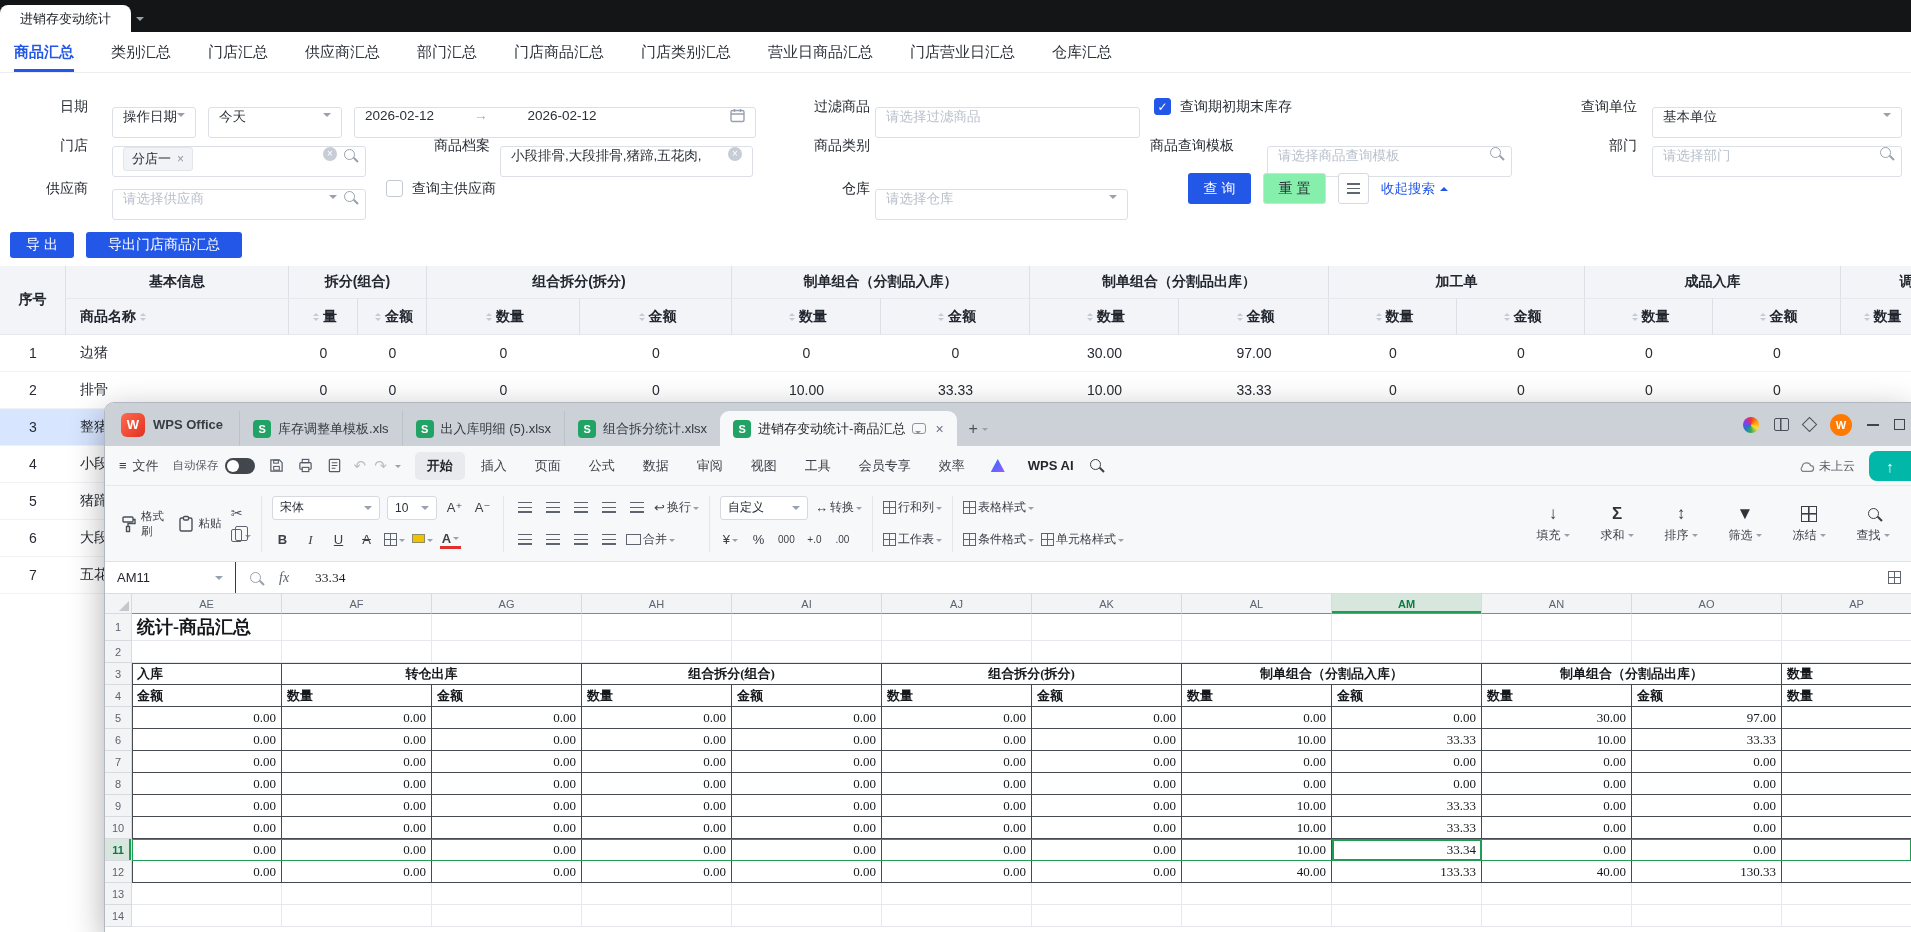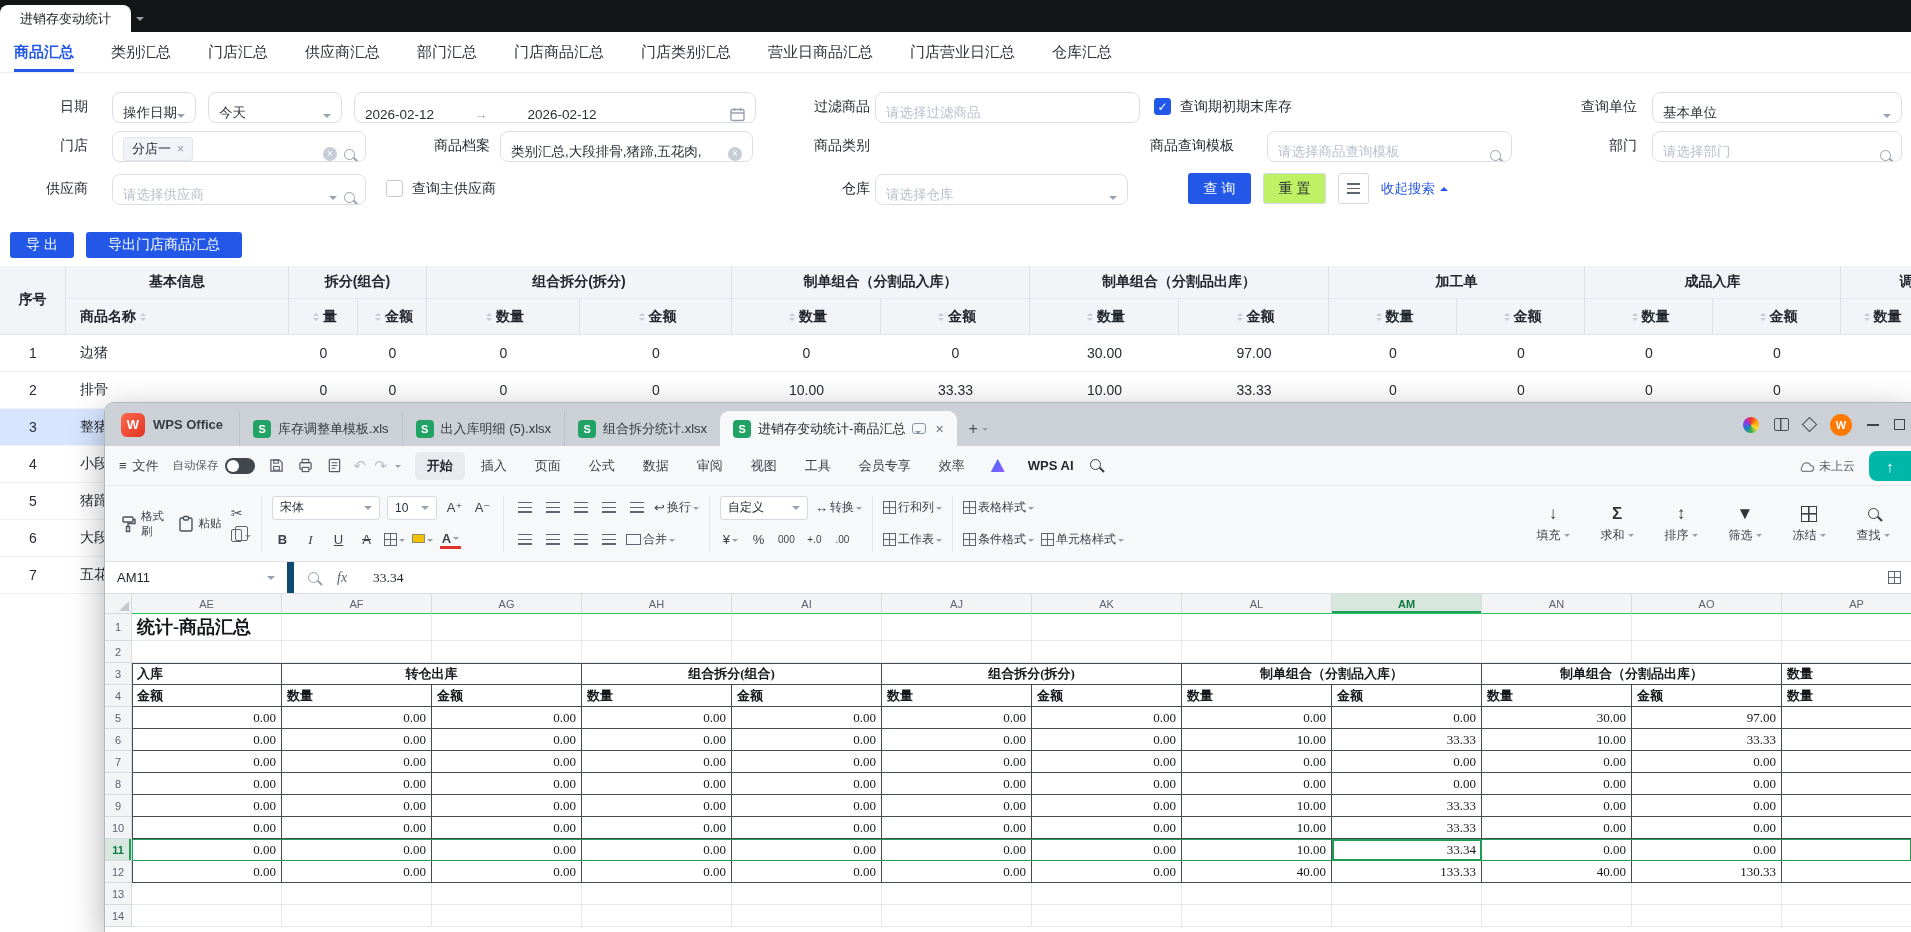--- a/index.html
+++ b/index.html
@@ -22,40 +22,40 @@
 .nav{position:absolute;top:32px;left:0;width:100%;height:41px;background:#fff;display:flex;
   gap:37px;padding:0 14px;border-bottom:1px solid #eceef2}
 .nav-tab{display:flex;align-items:center;font-size:15px;color:#2b3039;position:relative;white-space:nowrap}
 .nav-tab.active{color:#2357e8;font-weight:700}
 .nav-tab.active::after{content:"";position:absolute;left:0;right:0;bottom:0;height:3px;background:#2357e8}
 
 
 .fpanel{position:absolute;top:73px;left:0;width:100%;height:152px;background:#fff}
 .frow{position:absolute;left:0;width:100%;height:31px}
 .flabel{position:absolute;top:0;font-size:14px;color:#262b33;text-align:right;line-height:31px;white-space:nowrap}
-.ctrl{position:absolute;top:1px;height:31px;border:1px solid #dcdfe6;border-radius:8px;background:#fff;
-  display:flex;align-items:flex-end;font-size:13.5px;color:#2a2f37;padding:0 10px;overflow:hidden;white-space:nowrap}
+.ctrl{position:absolute;top:16px;height:31px;border:1px solid #dcdfe6;border-radius:3px;background:#fff;
+  display:flex;align-items:flex-start;font-size:13.5px;color:#2a2f37;padding:0 10px;overflow:hidden;white-space:nowrap}
 .ctrl .ph{color:#b9c0cb;overflow:hidden;text-overflow:ellipsis}
 .ctrl.sel{justify-content:space-between}
 .righticons{margin-left:auto;display:flex;align-items:center;gap:7px}
 .mag{width:11px;height:11px;border:1.6px solid #98a1ae;border-radius:50%;position:relative;display:inline-block;flex:none}
 .mag::after{content:"";position:absolute;width:6px;height:1.6px;background:#98a1ae;transform:rotate(45deg);right:-5px;bottom:-2px}
 .mag.dark{border-color:#3a3f46}.mag.dark::after{background:#3a3f46}
 .clearic{width:14px;height:14px;border-radius:50%;background:#c7cdd6;color:#fff;font-size:10px;line-height:14px;
   text-align:center;display:inline-block;flex:none}
 .tag{display:inline-flex;align-items:center;gap:6px;background:#f1f3f6;border:1px solid #e2e5ea;border-radius:3px;
   padding:2px 8px;font-size:13px;color:#2a2f37}
 .tag .x{color:#8d95a1;font-size:12px}
 .cb{position:absolute;top:7px;width:17px;height:17px;border:1px solid #c4cad4;border-radius:3px;background:#fff;
   display:flex;align-items:center;justify-content:center}
 .cb.on{background:#2357e8;border-color:#2357e8;color:#fff;font-size:12px}
 .cblabel{position:absolute;top:0;line-height:31px;font-size:14px;color:#262b33}
 .btn{position:absolute;top:0;height:31px;border-radius:3px;font-size:14px;display:flex;align-items:center;justify-content:center}
 .btn.blue{background:#2357e8;color:#fff;border:none}
-.btn.ghost{background:#bef264;color:#2a2f37;border:1px solid #d5d9e1}
+.btn.ghost{background:#86efac;color:#2a2f37;border:1px solid #d5d9e1}
 .mbtn{position:absolute;top:0;width:31px;height:31px;border:1px solid #d5d9e1;border-radius:3px;background:#fff;
   display:flex;align-items:center;justify-content:center}
 .lines{width:13px;height:11px;background:repeating-linear-gradient(#5e6673 0 1.5px,transparent 1.5px 4.5px)}
 .link{position:absolute;top:0;line-height:31px;color:#2357e8;font-size:13.5px;display:flex;align-items:center;gap:5px}
 .darrow{color:#9aa2ae;margin:0 40px}
 .dval{color:#2a2f37}
 .calic{margin-left:auto}
 
 
 .btn-exp{position:absolute;top:232px;height:26px;background:#2357e8;color:#fff;border:none;border-radius:3px;
@@ -158,21 +158,21 @@
 .al{width:14px;height:11px;display:inline-block;background:repeating-linear-gradient(#5f6570 0 1.5px,transparent 1.5px 4.6px)}
 .mgic{width:15px;height:11px;border:1.3px solid #5f6570;display:inline-block}
 .tsm{font-size:10px;color:#3c4149;letter-spacing:0}
 .rbig{display:flex;flex-direction:column;align-items:center;justify-content:center;gap:3px;width:56px;height:60px}
 .rbic{height:20px;display:flex;align-items:center;justify-content:center;font-size:17px;color:#2f343b;font-weight:600}
 .rblb{display:flex;align-items:center;gap:3px;font-size:12px;color:#3c4149}
 .spacer{flex:1}
 
 
 .fbar{height:32px;background:#fff;border-bottom:1px solid #d9dde2;display:flex;align-items:center;position:relative}
-.namebox{width:189px;height:100%;border-right:7px solid #0c4a6e;display:flex;align-items:center;
+.namebox{width:131px;height:100%;border-right:1px solid #0c4a6e;display:flex;align-items:center;
   justify-content:space-between;padding:0 12px;font-size:13px;color:#23272e}
 .fx{font-family:"Liberation Serif",serif;font-style:italic;font-size:14px;color:#5a6069;margin-left:18px}
 .fval{margin-left:26px;font-size:13.5px;color:#1c2025;font-family:"Liberation Serif","DejaVu Serif",serif}
 .fbic{position:absolute;right:10px;top:8px}
 
 
 .sheetwrap{position:absolute;left:0;top:191px;width:1807px;height:339px;background:#fff;overflow:hidden}
 #sheetGrid{display:grid}
 .corner{background:#f3f4f6;border-right:1px solid #d7dbe0;border-bottom:1px solid #d7dbe0;position:relative}
 .corner::after{content:"";position:absolute;right:2px;bottom:2px;border:5px solid transparent;border-right-color:#c3c8cf;border-bottom-color:#c3c8cf}
@@ -265,21 +265,21 @@
           <span>分店一</span>
           <span class="x">×</span>
         </span>
         <span class="righticons">
           <span class="clearic">×</span>
           <span class="mag"></span>
         </span>
       </div>
       <div class="flabel" style="left:376px;width:114px">商品档案</div>
       <div class="ctrl" style="left:500px;width:253px">
-        <span style="overflow:hidden;text-overflow:ellipsis">类别汇总,大段排骨,猪蹄,五花肉,</span>
+        <span style="overflow:hidden;text-overflow:ellipsis">小段排骨,大段排骨,猪蹄,五花肉,</span>
         <span class="righticons">
             <span class="clearic">×</span>
           </span>
       </div>
       <div class="flabel" style="left:756px;width:114px">商品类别</div>
       <div class="flabel" style="left:1150px;width:106px;text-align:left">商品查询模板</div>
       <div class="ctrl" style="left:1267px;width:245px">
         <span class="ph">请选择商品查询模板</span>
         <span class="righticons">
             <span class="mag"></span>

